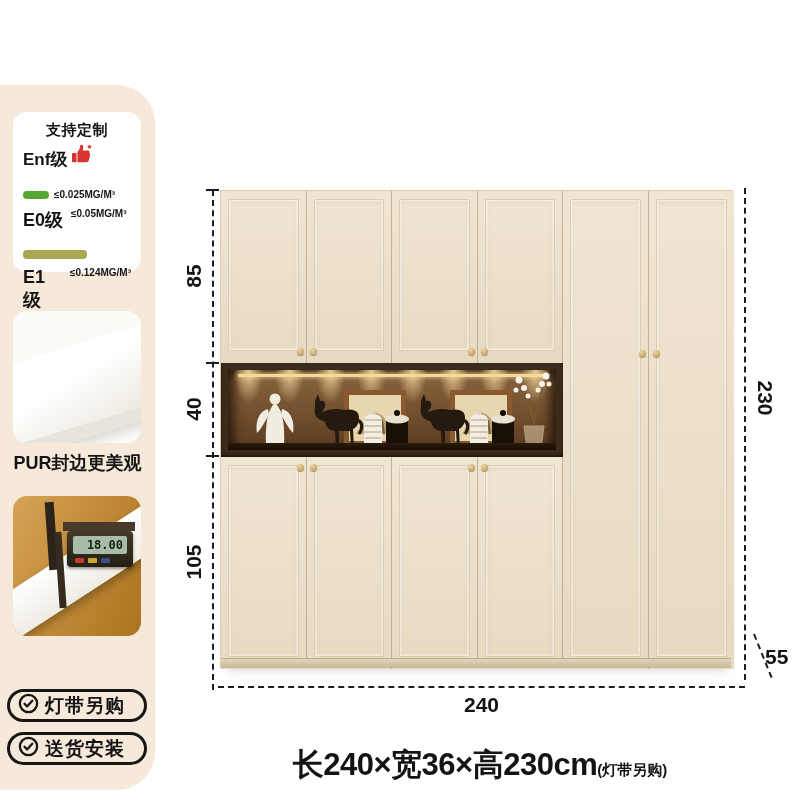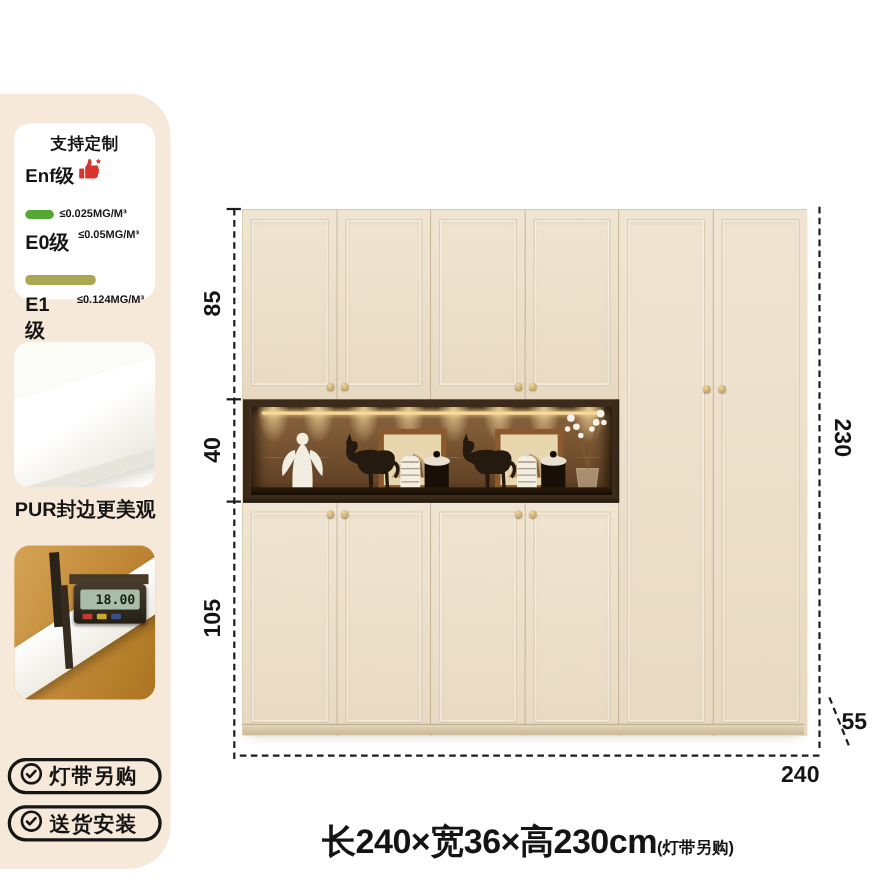--- a/index.html
+++ b/index.html
@@ -93,21 +93,21 @@
 
   
   .vdash{position:absolute;width:0;border-left:2px dashed #1d1d1d;}
   .hdash{position:absolute;height:0;border-top:2px dashed #1d1d1d;}
   .tick{position:absolute;width:13px;height:2px;background:#1d1d1d;}
   .vlab{position:absolute;width:40px;height:40px;display:flex;align-items:center;justify-content:center;
         font-size:21px;font-weight:700;}
   .rotccw{transform:rotate(-90deg);}
   .rotcw{transform:rotate(90deg);}
   .dimtxt{position:absolute;font-size:21px;font-weight:700;}
-  .w-label{position:absolute;left:218px;top:693px;width:527px;text-align:right;
+  .w-label{position:absolute;left:218px;top:693px;width:527px;text-align:center;
         font-size:21px;font-weight:700;}
   .diag36{position:absolute;left:753px;top:634px;height:47px;width:0;
         border-left:2px dashed #1d1d1d;transform:rotate(-22deg);transform-origin:top center;}
   .caption{position:absolute;left:200px;top:744px;width:560px;text-align:center;white-space:nowrap;}
   .caption .big{font-size:31px;font-weight:700;letter-spacing:-.5px;}
   .caption .small{font-size:15px;font-weight:700;}
 </style>
 </head>
 <body>
 

